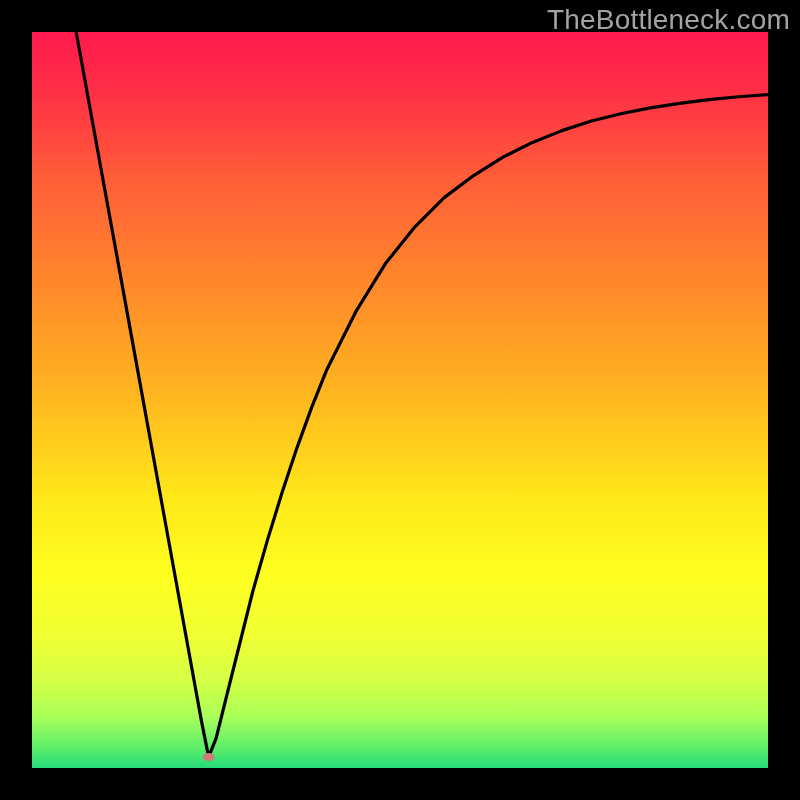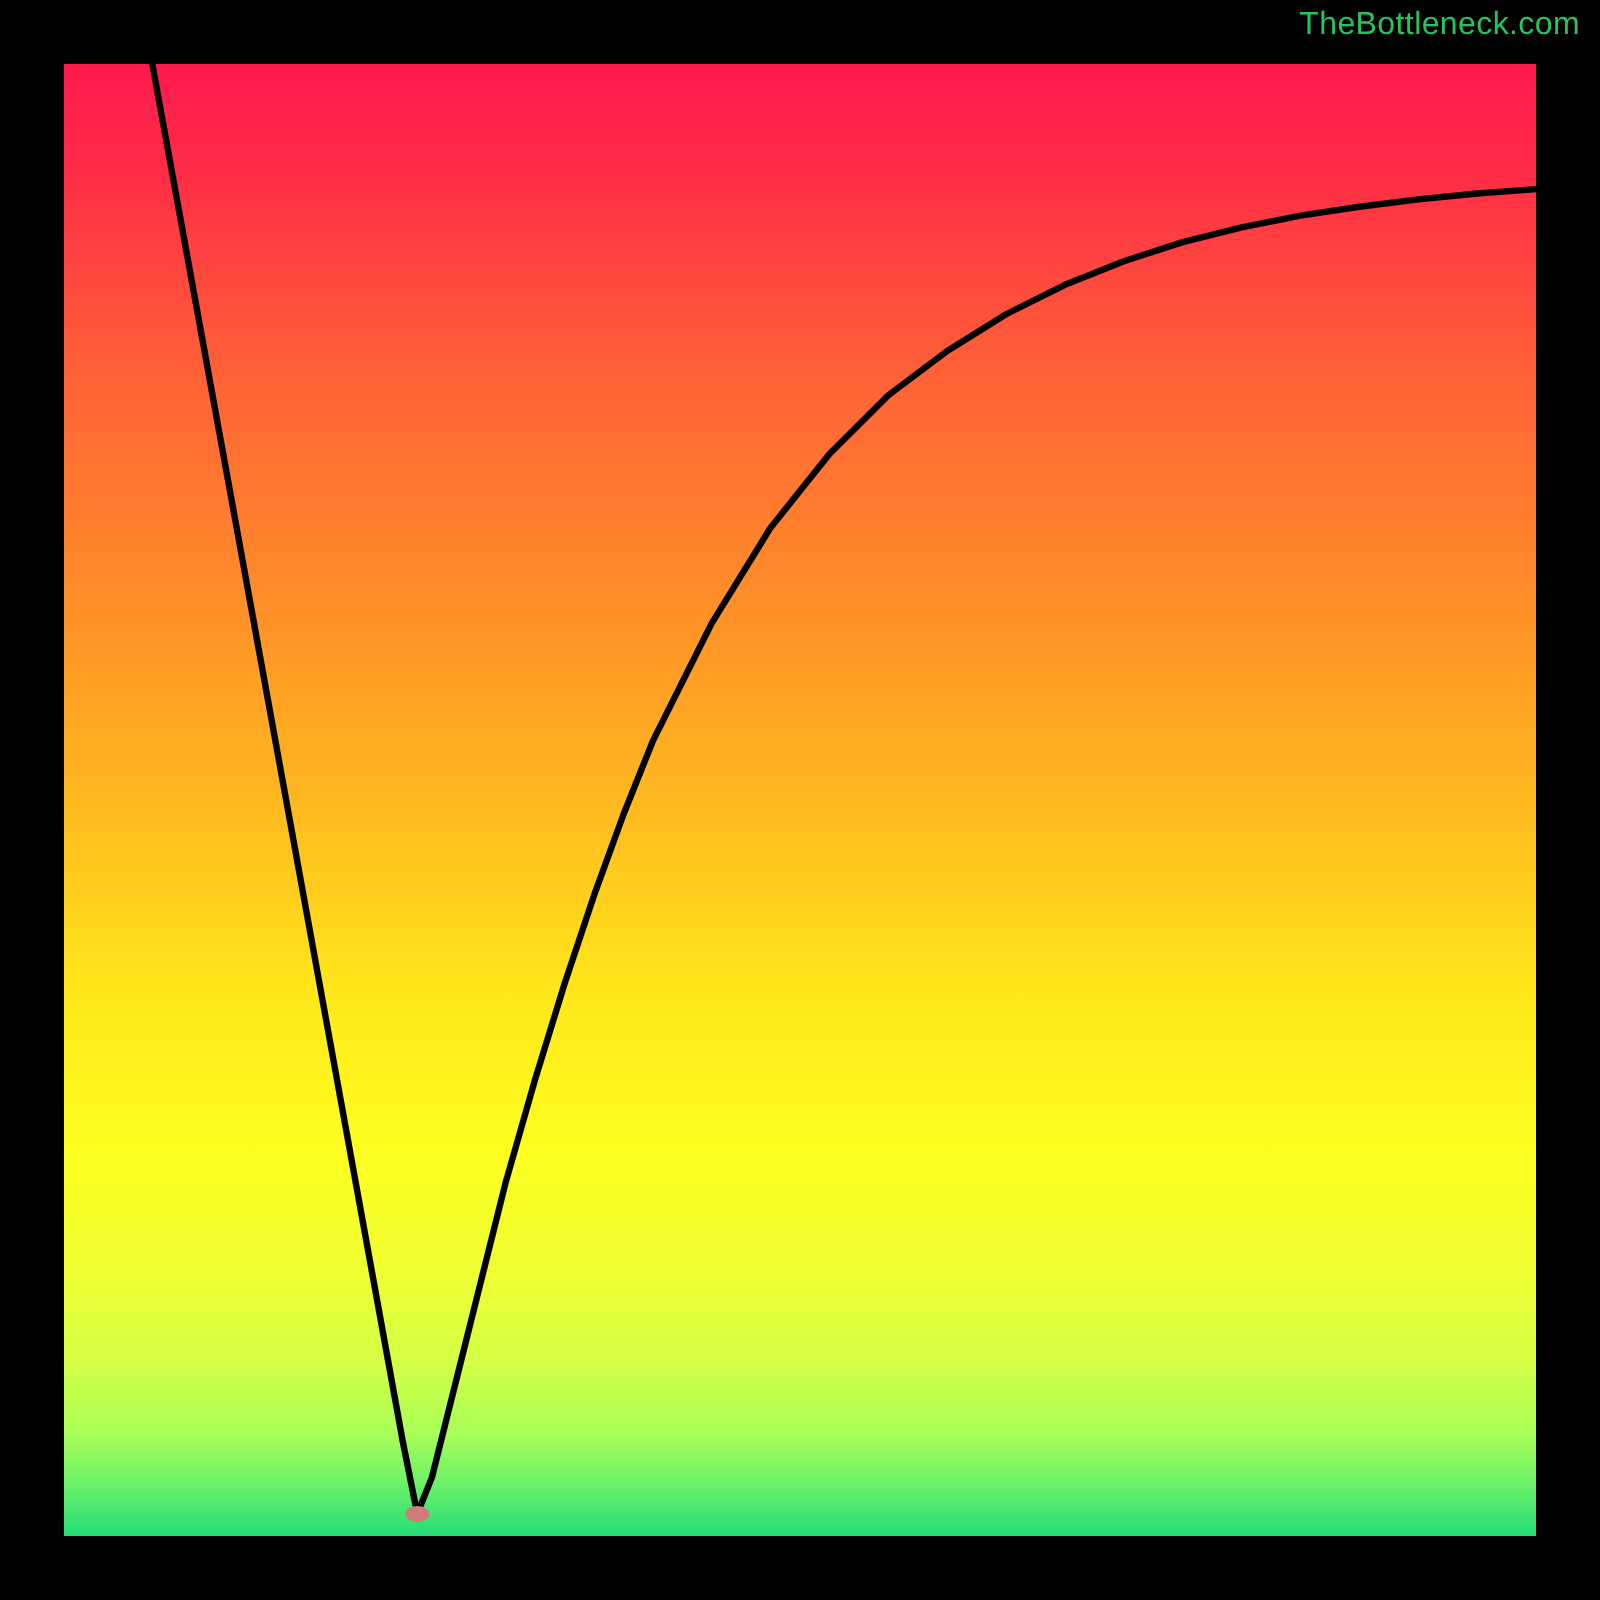--- a/index.html
+++ b/index.html
@@ -22,22 +22,22 @@
     left: 32px;
     top: 32px;
     width: 736px;
     height: 736px;
     overflow: hidden;
   }
   .watermark {
     position: absolute;
     top: 4px;
     right: 10px;
-    color: #22c55e;
-    font-size: 16px;
+    color: #a3a3a3;
+    font-size: 28px;
     font-weight: 500;
     letter-spacing: 0.2px;
     user-select: none;
   }
   svg { display: block; }
 </style>
 </head>
 <body>
 
 <div class="frame">

